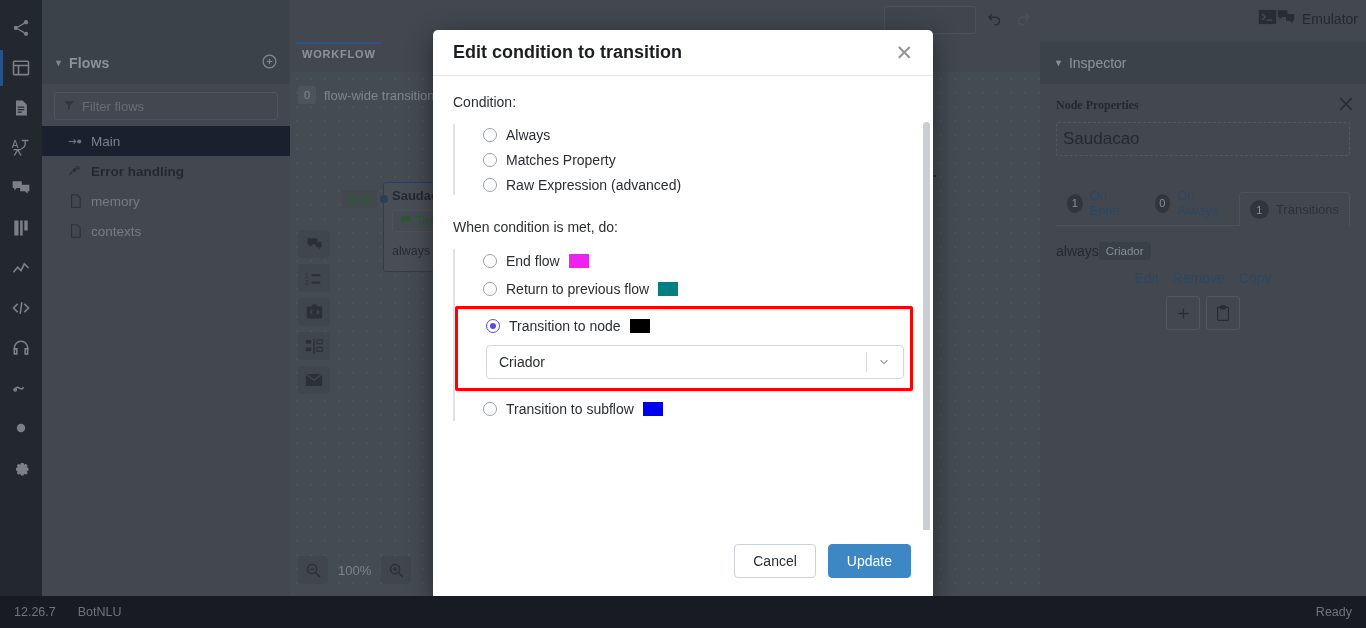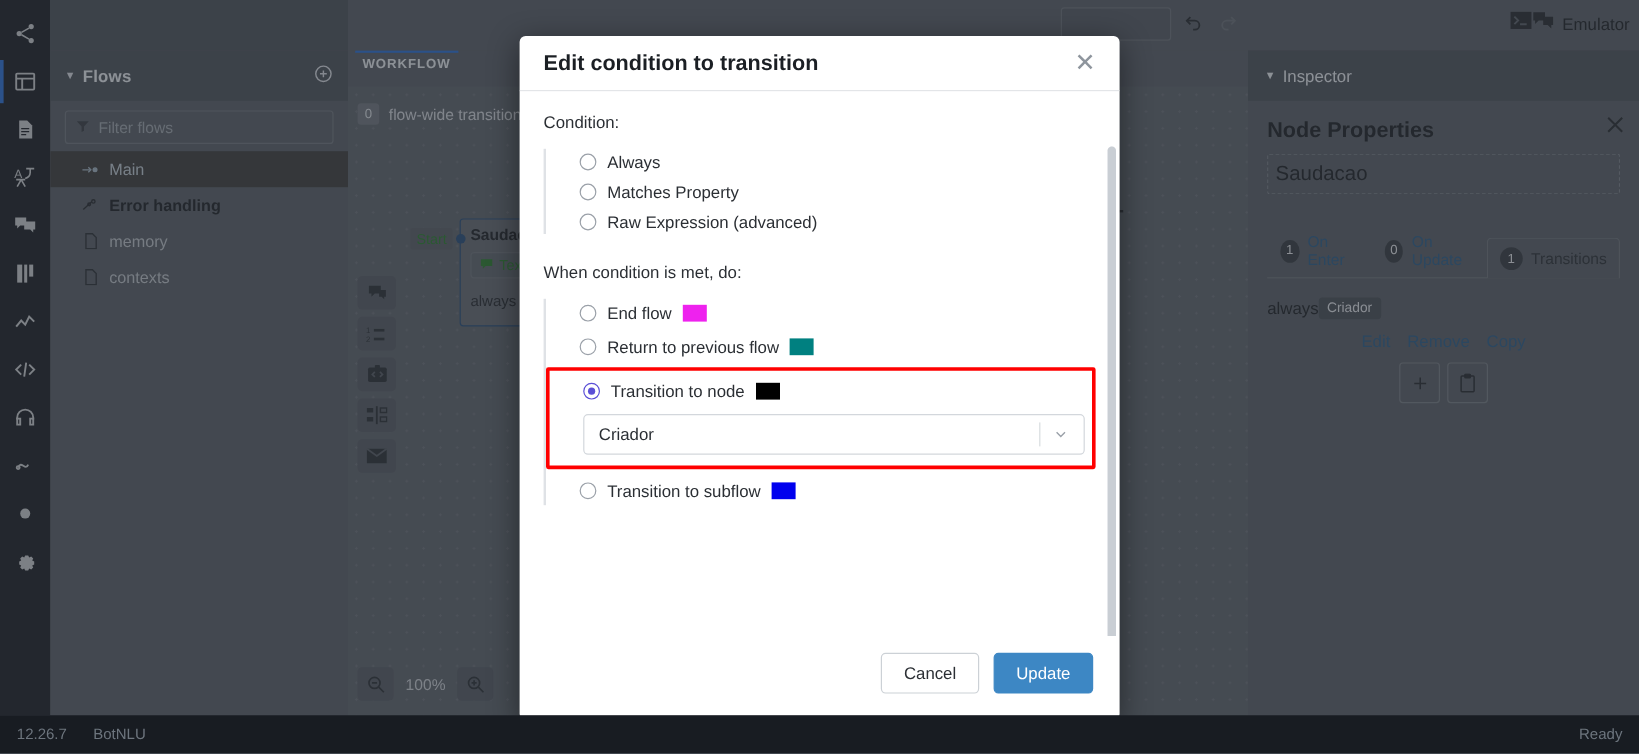--- a/index.html
+++ b/index.html
@@ -46,21 +46,21 @@
   #filter-wrap { padding: 8px 12px 6px 12px; }
   #filter-box {
     height: 28px; border: 1px solid #70767e; border-radius: 3px;
     display: flex; align-items: center; padding: 0 8px; gap: 7px;
     color: #9aa1a9; font-size: 13px; background: transparent;
   }
   .flow-item {
     height: 30px; display: flex; align-items: center; gap: 9px;
     padding-left: 26px; font-size: 13.5px; color: #c9ced4; cursor: pointer;
   }
-  .flow-item.sel { background: #404040; color: #b9c4cd; }
+  .flow-item.sel { background: #0f172a; color: #b9c4cd; }
   .flow-item.bold { font-weight: 700; color: #22262b; }
   .flow-item.dimtext { color: #b6bcc3; }
   .flow-ico { width: 14px; display: flex; justify-content: center; }
 
   
   #workflow {
     position: absolute; left: 290px; top: 0; right: 326px; height: 596px;
     background: #5a6068;
   }
   #wf-topbar { height: 42px; background: #5a6068; position: relative; }
@@ -156,21 +156,21 @@
   }
   #insp-top-spacer { height: 42px; background: #5a6068; }
   #insp-header {
     height: 42px; background: #4e545c;
     display: flex; align-items: center; padding: 0 14px;
     color: #dfe3e8; font-size: 14px;
   }
   #insp-header .caret { font-size: 9px; margin-right: 6px; }
   #insp-body { padding: 14px 16px 0 16px; position: relative; }
   #insp-close { position: absolute; right: 10px; top: 10px; cursor: pointer; }
-  #insp-title { font-size: 18px; font-weight: 700; color: #22262b; }
+  #insp-title { font-size: 12px; font-weight: 700; color: #22262b; font-family: Liberation Serif, serif; }
   #node-name-field {
     margin-top: 9px; border: 1px dashed #7a8089; border-radius: 2px;
     padding: 6px 6px; font-size: 17px; color: #22262b;
   }
   #insp-tabs {
     margin-top: 24px; display: flex; align-items: flex-end;
     border-bottom: 1px solid #6d737b;
   }
   .itab {
     display: flex; align-items: center; gap: 7px;
@@ -573,21 +573,21 @@
       <div id="insp-title">Node Properties</div>
       <div id="node-name-field">Saudacao</div>
 
       <div id="insp-tabs">
         <div class="itab">
           <span class="icount">1</span>
           <span>On Enter</span>
         </div>
         <div class="itab">
           <span class="icount">0</span>
-          <span>On Update</span>
+          <span>On Always</span>
         </div>
         <div class="itab active">
           <span class="icount">1</span>
           <span>Transitions</span>
         </div>
       </div>
 
       <div id="trans-row">
         <span>always</span>
         <span id="trans-chip">Criador</span>

